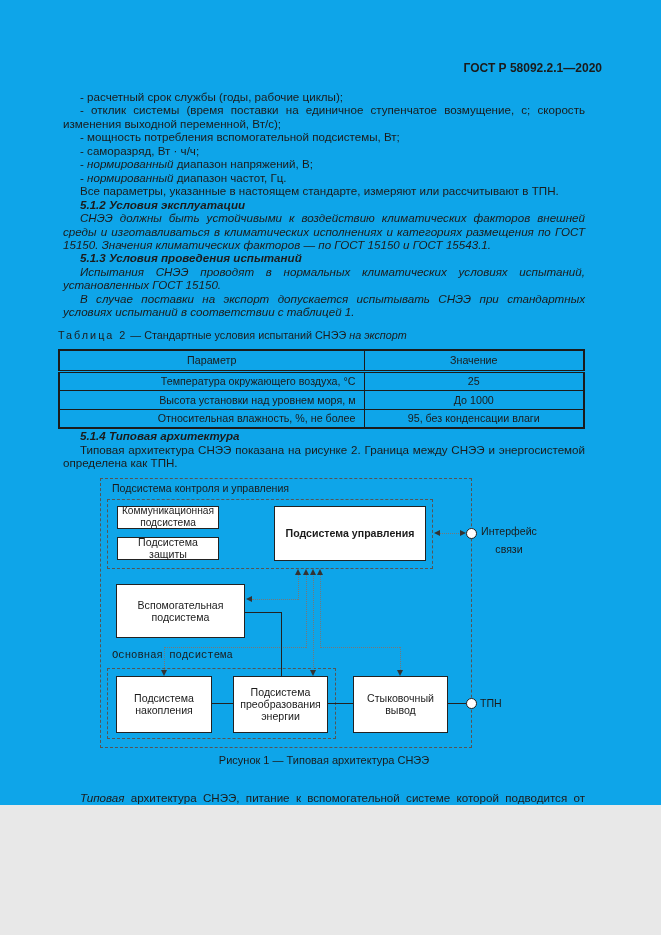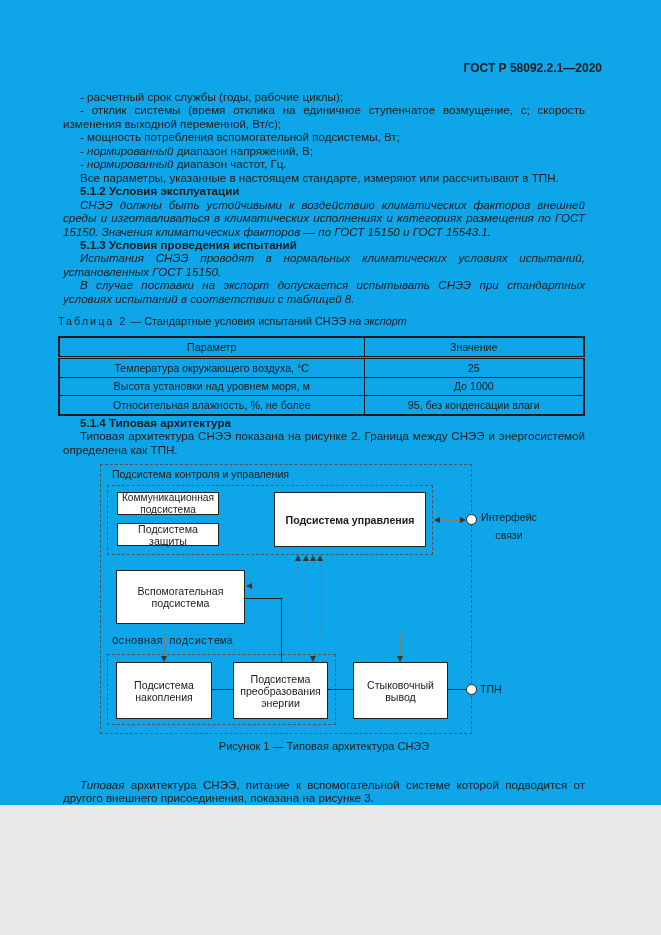--- a/index.html
+++ b/index.html
@@ -9,33 +9,33 @@
     font-family:"Liberation Sans", sans-serif;
     overflow:hidden;
     padding-left:20px;
   }
   .doc-header { position:absolute; top:61px; right:79px; font-size:12px; font-weight:bold; }
   .content {
     position:absolute; left:63px; top:90px; width:522px;
     font-size:11.6px; line-height:13.45px; text-align:justify;
   }
   .para { margin:0; text-indent:17px; }
-  .bold { font-weight:bold; }
+  .bold { font-weight:bold;font-style:italic; }
   .i { font-style:italic; }
   .tbl-caption { margin:10px 0 7px -5px; font-size:10.8px; text-align:left; text-indent:0; }
   .tbl-caption .spaced { letter-spacing:2px; }
   table.gtable {
     border-collapse:collapse; margin-left:-5px; width:527px; table-layout:fixed;
     font-size:10.7px; line-height:12.5px; border:2px solid #1b1b1b;
   }
   table.gtable th {
     border:1px solid #1b1b1b; border-bottom:3px double #1b1b1b;
     font-weight:normal; text-align:center; padding:3px 4px;
   }
-  table.gtable td { border:1px solid #1b1b1b; padding:2.5px 8px; text-align:center; }
+  table.gtable td { border:1px solid #1b1b1b; padding:2.5px 8px; text-align:right; }
   table.gtable td.c { text-align:center; }
   .col-param { width:305px; }
   .mt514 { }
 
   .diagram {
     position:relative; height:272px; margin-top:3px;
     text-align:left; text-indent:0; font-size:10.6px; line-height:12px;
   }
   .dashedbox { position:absolute; border:1px dashed #555; background:transparent; }
   .box {
@@ -64,33 +64,34 @@
 </head>
 <body>
 
 <div class="page">
 
   <div class="doc-header">ГОСТ Р 58092.2.1—2020</div>
 
   <div class="content">
 
     <p class="para"><span>- расчетный срок службы (годы, рабочие циклы);</span></p>
-    <p class="para"><span>- отклик системы (время отклика на единичное ступенчатое возмущение, с; скорость изменения выходной переменной, Вт/с);</span></p>
+    <p class="para"><span>- отклик системы (время поставки на единичное ступенчатое возмущение, с; скорость изменения выходной переменной, Вт/с);</span></p>
     <p class="para"><span>- мощность потребления вспомогательной подсистемы, Вт;</span></p>
+    <p class="para"><span>- саморазряд, Вт · ч/ч;</span></p>
     <p class="para"><span>- </span><span class="i">нормированный</span><span> диапазон напряжений, В;</span></p>
     <p class="para"><span>- </span><span class="i">нормированный</span><span> диапазон частот, Гц.</span></p>
 
     <p class="para">Все параметры, указанные в настоящем стандарте, измеряют или рассчитывают в ТПН.</p>
 
     <p class="para bold">5.1.2 Условия эксплуатации</p>
     <p class="para i">СНЭЭ должны быть устойчивыми к воздействию климатических факторов внешней среды и изготавливаться в климатических исполнениях и категориях размещения по ГОСТ 15150. Значения климатических факторов — по ГОСТ 15150 и ГОСТ 15543.1.</p>
 
     <p class="para bold">5.1.3 Условия проведения испытаний</p>
     <p class="para i">Испытания СНЭЭ проводят в нормальных климатических условиях испытаний, установленных ГОСТ 15150.</p>
-    <p class="para i">В случае поставки на экспорт допускается испытывать СНЭЭ при стандартных условиях испытаний в соответствии с таблицей 8.</p>
+    <p class="para i">В случае поставки на экспорт допускается испытывать СНЭЭ при стандартных условиях испытаний в соответствии с таблицей 1.</p>
 
     <div class="tbl-caption">
       <span class="spaced">Таблица 2</span>
       <span>—</span>
       <span>Стандартные условия испытаний СНЭЭ</span>
       <span class="i">на экспорт</span>
     </div>
 
     <table class="gtable">
       <colgroup>

